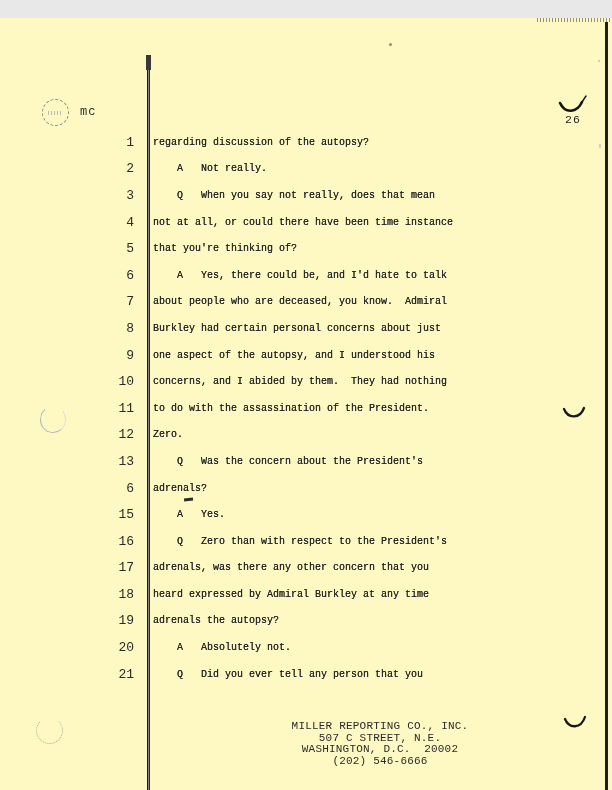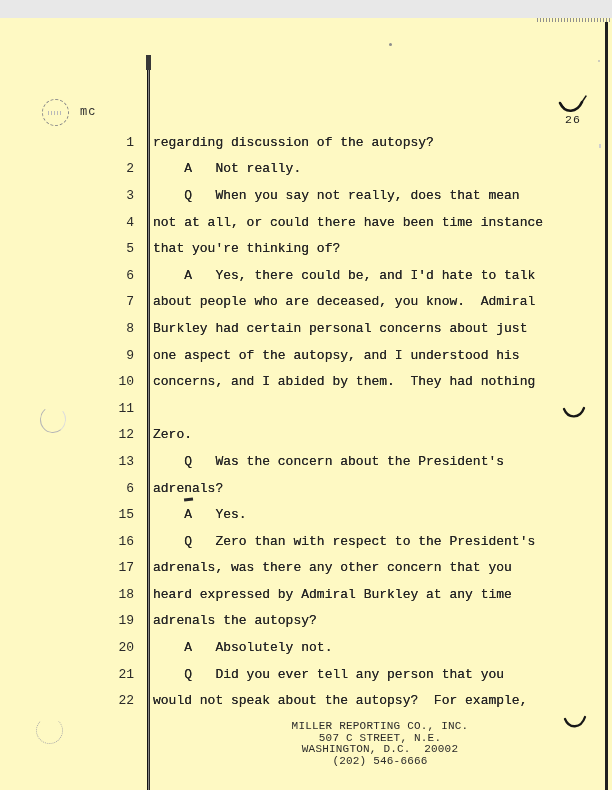--- a/index.html
+++ b/index.html
@@ -44,21 +44,21 @@
     content:"";position:absolute;left:-1.2px;top:0;width:5px;height:15px;background:#383838;
   }
   .rule-right{position:absolute;left:605px;top:4px;width:3.2px;height:772px;background:#1f1f1f;}
   
   .lines{position:absolute;left:0;top:111px;width:612px;}
   .line-row{height:26.6px;display:flex;align-items:center;}
   .line-num{
     width:134px;text-align:right;font-size:13px;color:#2a2a2a;flex:0 0 auto;
   }
   .line-text{
-    margin-left:19px;font-size:13px;white-space:pre;color:#242424;
+    margin-left:19px;font-size:10px;white-space:pre;color:#242424;
     text-shadow:0 0 0.4px #3a3a3a;flex:0 0 auto;
   }
   
   .tick15{position:absolute;left:184px;top:480px;width:9px;height:2.5px;background:#2b2b2b;transform:rotate(-7deg);}
   
   .arc{position:absolute;box-sizing:border-box;border-radius:50%;}
   .arc.mid{
     left:40px;top:388px;width:26px;height:27px;
     border:1.6px solid #b6b6b6;border-top-color:transparent;border-right-color:#dcdcdc;
     transform:rotate(6deg);
@@ -138,20 +138,21 @@
       <div class="line-row">
         <span class="line-num">9</span>
         <span class="line-text">one aspect of the autopsy, and I understood his</span>
       </div>
       <div class="line-row">
         <span class="line-num">10</span>
         <span class="line-text">concerns, and I abided by them.  They had nothing</span>
       </div>
       <div class="line-row">
         <span class="line-num">11</span>
+        <span class="line-text">to do with the assassination of the President.</span>
       </div>
       <div class="line-row">
         <span class="line-num">12</span>
         <span class="line-text">Zero.</span>
       </div>
       <div class="line-row">
         <span class="line-num">13</span>
         <span class="line-text">    Q   Was the concern about the President's</span>
       </div>
       <div class="line-row">
@@ -178,24 +179,20 @@
         <span class="line-num">19</span>
         <span class="line-text">adrenals the autopsy?</span>
       </div>
       <div class="line-row">
         <span class="line-num">20</span>
         <span class="line-text">    A   Absolutely not.</span>
       </div>
       <div class="line-row">
         <span class="line-num">21</span>
         <span class="line-text">    Q   Did you ever tell any person that you</span>
-      </div>
-      <div class="line-row">
-        <span class="line-num">22</span>
-        <span class="line-text">would not speak about the autopsy?  For example,</span>
       </div>
     </div>
 
   <div class="tick15"></div>
 
   <div class="arc mid"></div>
   <div class="arc bottom"></div>
 
   <svg class="smile mid" width="24" height="15" viewBox="0 0 24 15">
     <path d="M2,3 C6,13 18,13 22,2" fill="none" stroke="#181818" stroke-width="2.3" stroke-linecap="round"></path>

